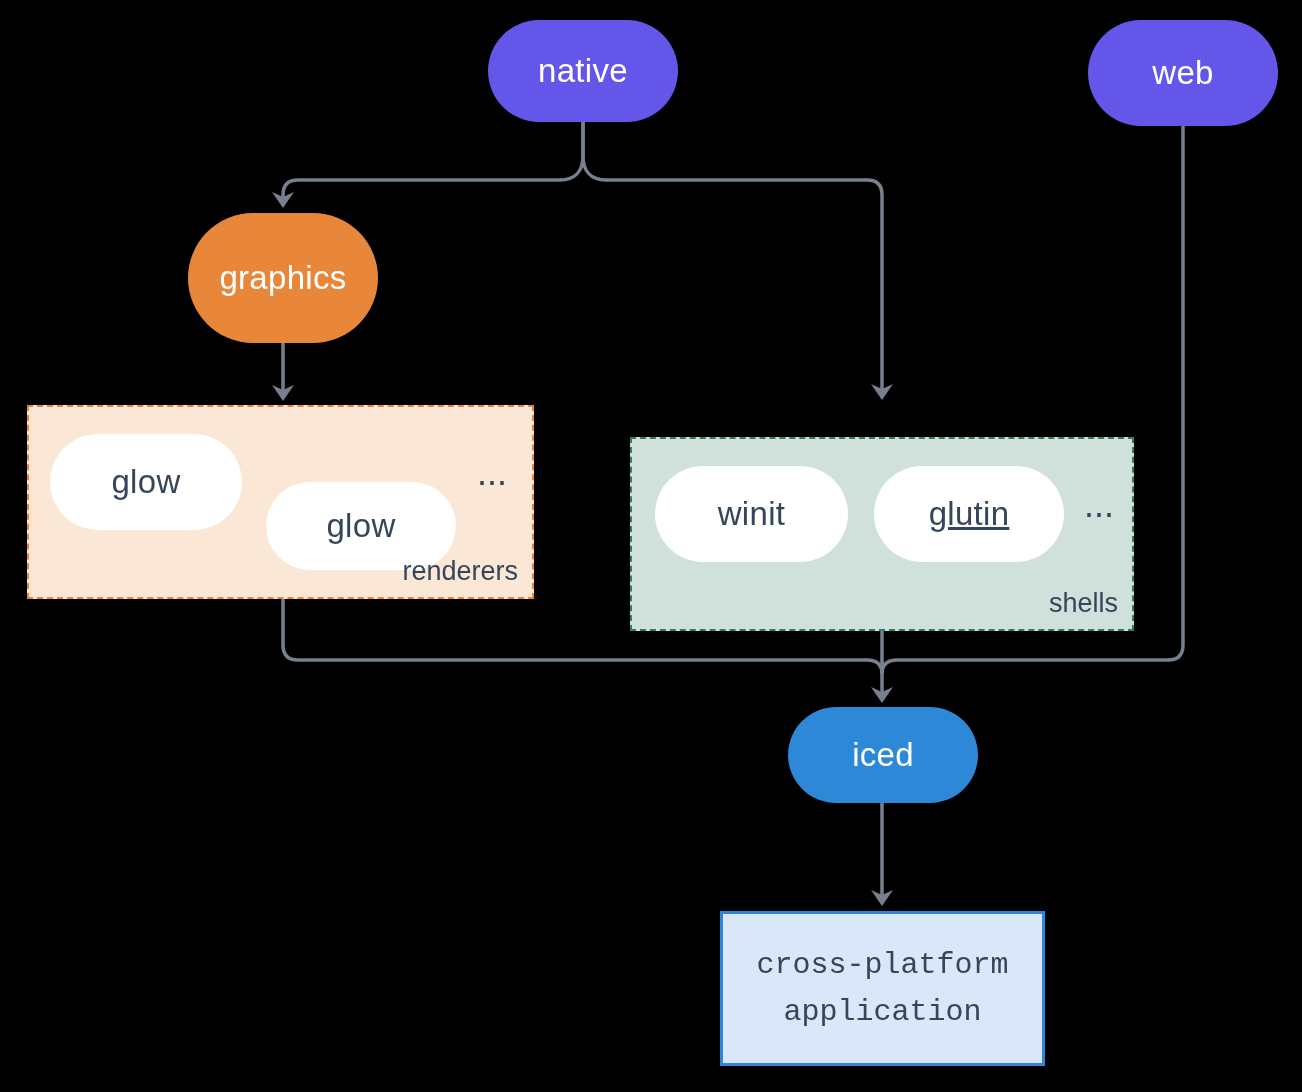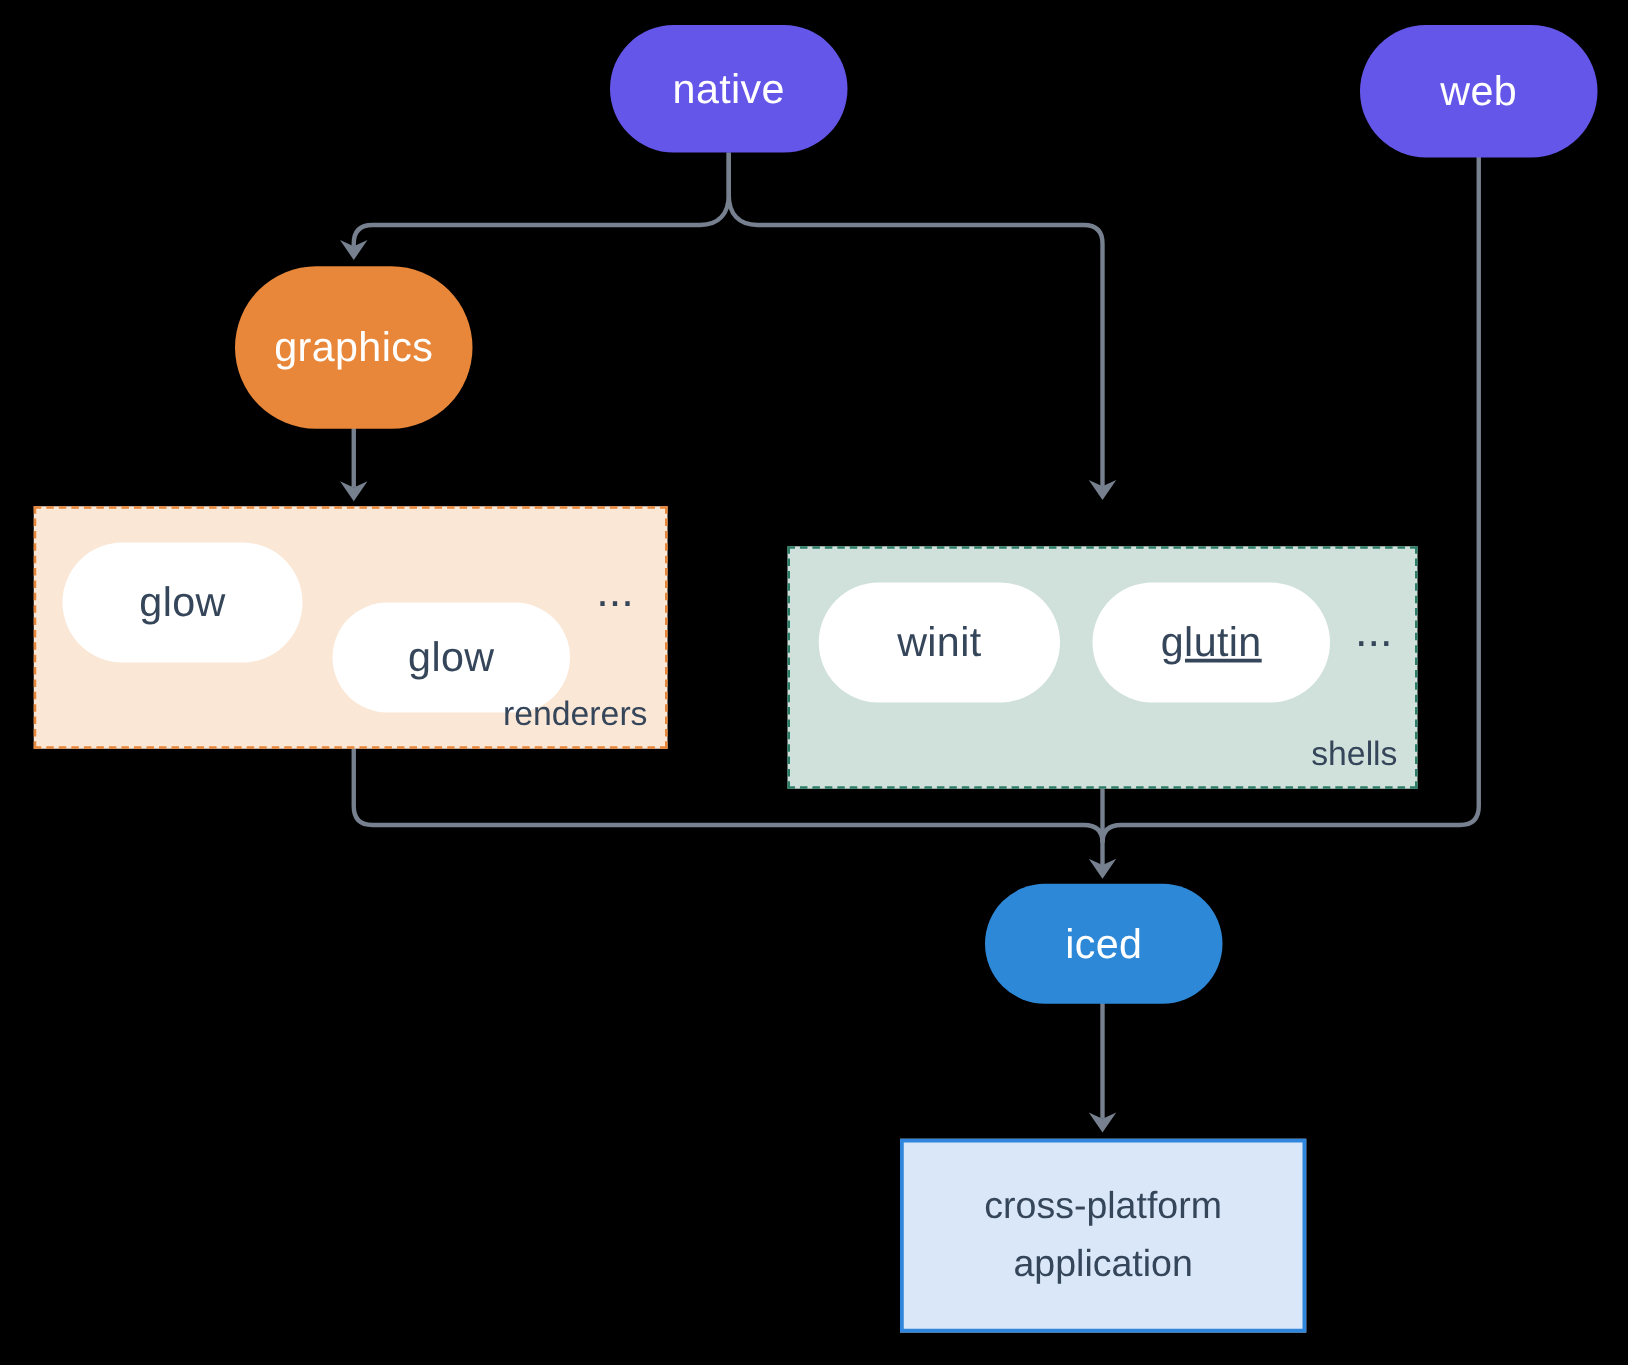--- a/index.html
+++ b/index.html
@@ -88,20 +88,21 @@
     background: var(--application-box-fill, #d9e7f8);
     border: 3px solid var(--application-box-border, #2f86dc);
     color: var(--text-dark, #36465a);
     font-size: 30px;
     line-height: 1.55;
     display: flex;
     flex-direction: column;
     align-items: center;
     justify-content: center;
     text-align: center;
+    font-family: Liberation Mono, monospace;
   }
 </style>
 </head>
 <body>
 
 <div class="canvas">
 
   <svg class="edges" viewBox="0 0 1302 1092" aria-hidden="true">
 
     <path class="edge" d="M 583 122 V 156 C 583 171 575 180 560 180 H 298 Q 283 180 283 195 V 197"></path>

